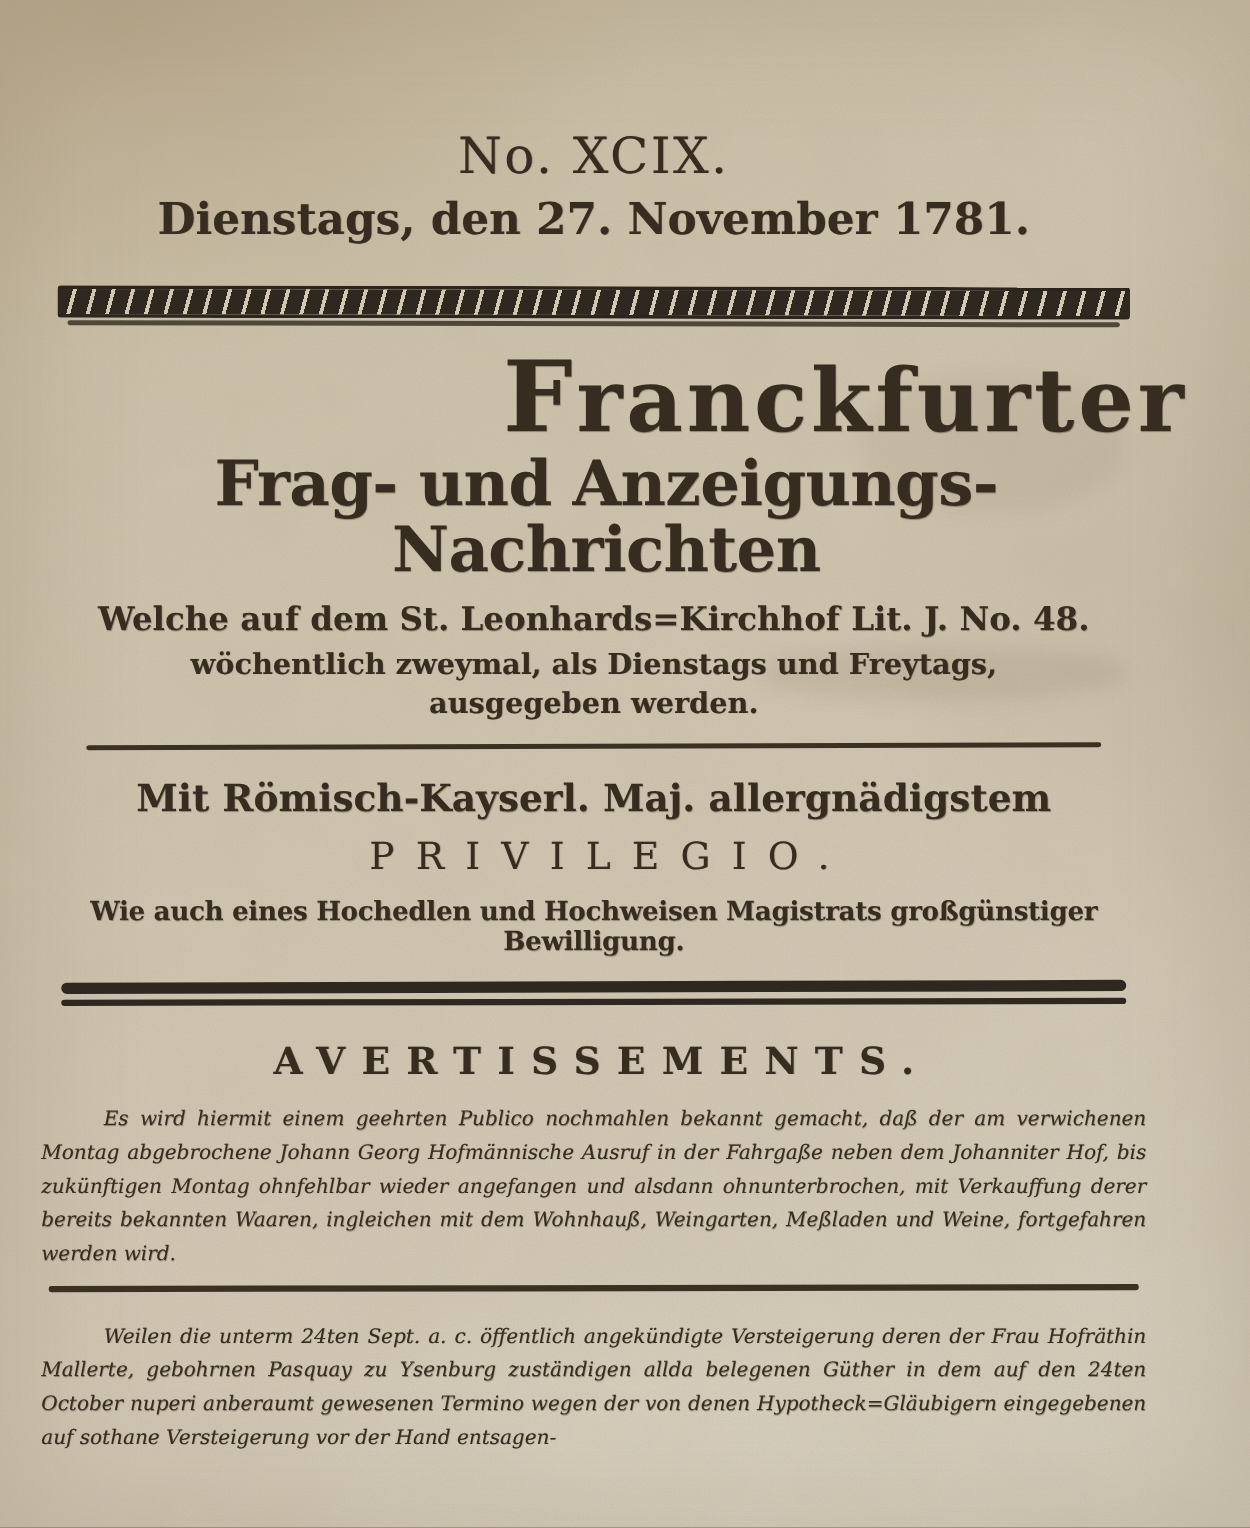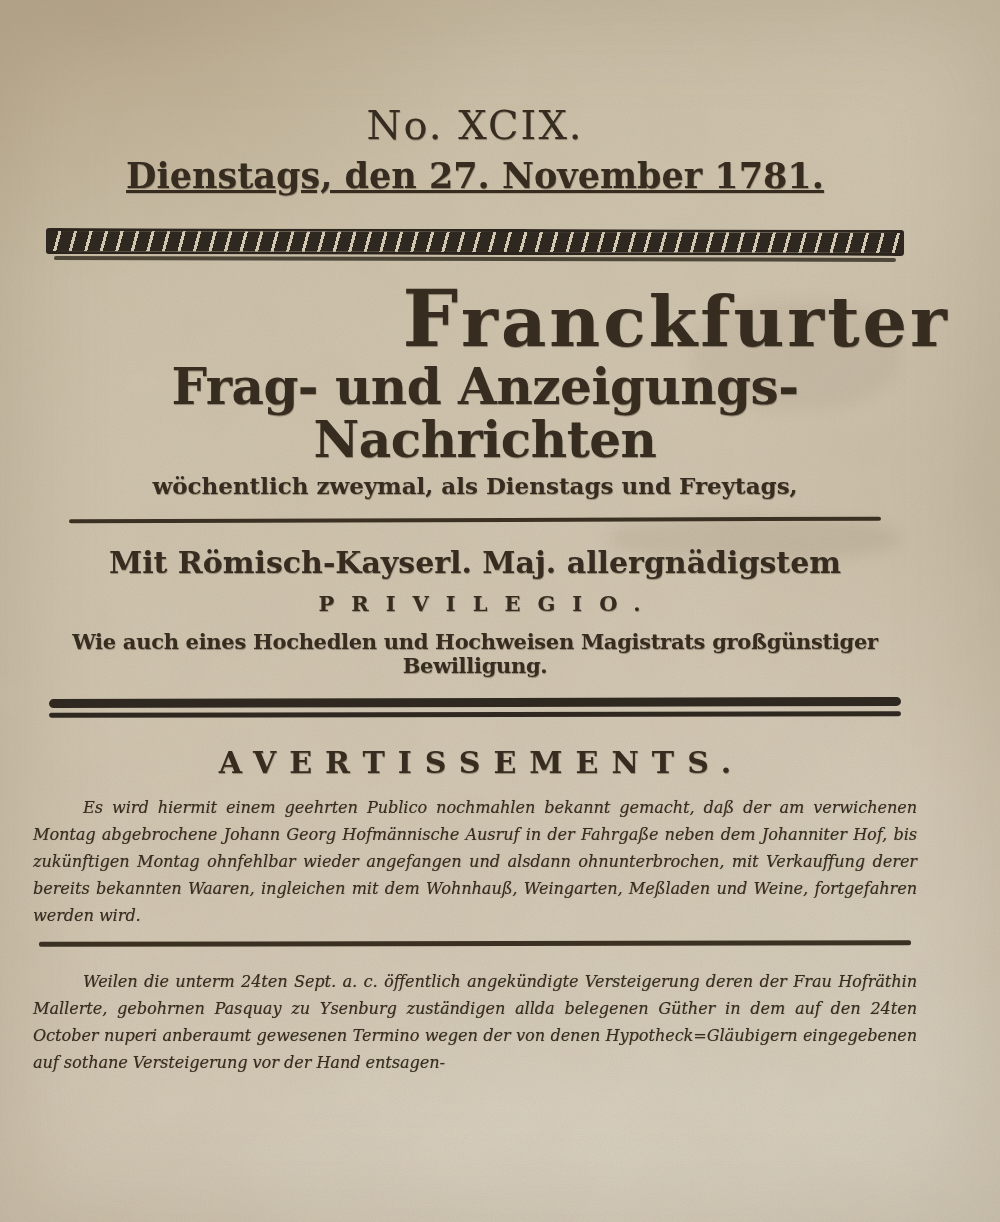--- a/index.html
+++ b/index.html
@@ -18,21 +18,21 @@
     color:#362d20;
   }
   .grain{position:absolute;left:0;top:0;pointer-events:none;}
   .content{
     position:absolute;left:0;top:0;width:950px;
     text-align:center;
   }
   .ink{text-shadow:0.5px 0.5px 0.7px rgba(50,38,22,0.38);}
   .fraktur{font-weight:bold;}
   .issue{margin-top:104px;font-size:40px;line-height:1.05;letter-spacing:2px;}
-  .dateline{margin-top:12px;font-size:35px;line-height:1.05;text-decoration:underline;}
+  .dateline{margin-top:12px;font-size:35px;line-height:1.05;}
 
   .band{
     margin:34px auto 0;width:858px;height:20px;
     border-top:3px solid #2b251d;border-bottom:3px solid #2b251d;
     background:repeating-linear-gradient(105deg,
       #2e2820 0px,#2e2820 12px,
       rgba(212,201,179,0.95) 12px,rgba(212,201,179,0.95) 15px,
       #2e2820 15px,#2e2820 27px,
       rgba(212,201,179,0.72) 27px,rgba(212,201,179,0.72) 30px);
     border-radius:3px;position:relative;transform:rotate(0.12deg);
@@ -47,21 +47,21 @@
   .title2{margin-top:4px;font-size:50px;line-height:1.05;letter-spacing:-0.5px;padding-left:20px;}
   .addr{margin-top:16px;font-size:26px;line-height:1.15;}
   .sched{margin-top:7px;font-size:23px;line-height:1.15;}
   .issued{margin-top:5px;font-size:23px;line-height:1.15;}
 
   .rule-s{height:4px;background:#3a3123;border-radius:2px;}
   .rule1{margin:18px auto 0;width:812px;transform:rotate(-0.18deg);}
   .rule2{margin:12px auto 0;width:872px;height:5px;transform:rotate(-0.1deg);}
 
   .priv1{margin-top:24px;font-size:30px;line-height:1.1;}
-  .priv2{margin-top:12px;font-size:21px;letter-spacing:17px;padding-left:26px;font-weight:bold;}
+  .priv2{margin-top:12px;font-size:30px;letter-spacing:17px;padding-left:26px;font-weight:normal;}
   .priv3{margin-top:14px;font-size:21px;letter-spacing:-0.3px;line-height:1.15;text-align:center;}
 
   .drule{margin:20px auto 0;width:852px;}
   .drule .bar1{height:9px;background:#2f2820;border-radius:5px;transform:rotate(-0.15deg);}
   .drule .bar2{height:5px;background:#2f2820;border-radius:3px;margin-top:5px;transform:rotate(-0.1deg);}
 
   .heading{margin-top:28px;font-size:30px;letter-spacing:13px;padding-left:13px;font-weight:bold;}
 
   .para{
     width:884px;margin:14px auto 0;
@@ -101,21 +101,23 @@
 
     <div class="issue ink">No. XCIX.</div>
 
     <div class="dateline ink fraktur">Dienstags, den 27. November 1781.</div>
 
     <div class="band"></div>
 
     <div class="title1 ink fraktur">Franckfurter</div>
     <div class="title2 ink fraktur">Frag- und Anzeigungs-Nachrichten</div>
 
+    <div class="addr ink fraktur">Welche auf dem St. Leonhards=Kirchhof Lit. J. No. 48.</div>
     <div class="sched ink fraktur">wöchentlich zweymal, als Dienstags und Freytags,</div>
+    <div class="issued ink fraktur">ausgegeben werden.</div>
 
     <div class="rule-s rule1"></div>
 
     <div class="priv1 ink fraktur">Mit Römisch-Kayserl. Maj. allergnädigstem</div>
     <div class="priv2 ink">PRIVILEGIO.</div>
     <div class="priv3 ink fraktur">Wie auch eines Hochedlen und Hochweisen Magistrats großgünstiger Bewilligung.</div>
 
     <div class="drule">
       <div class="bar1"></div>
       <div class="bar2"></div>

